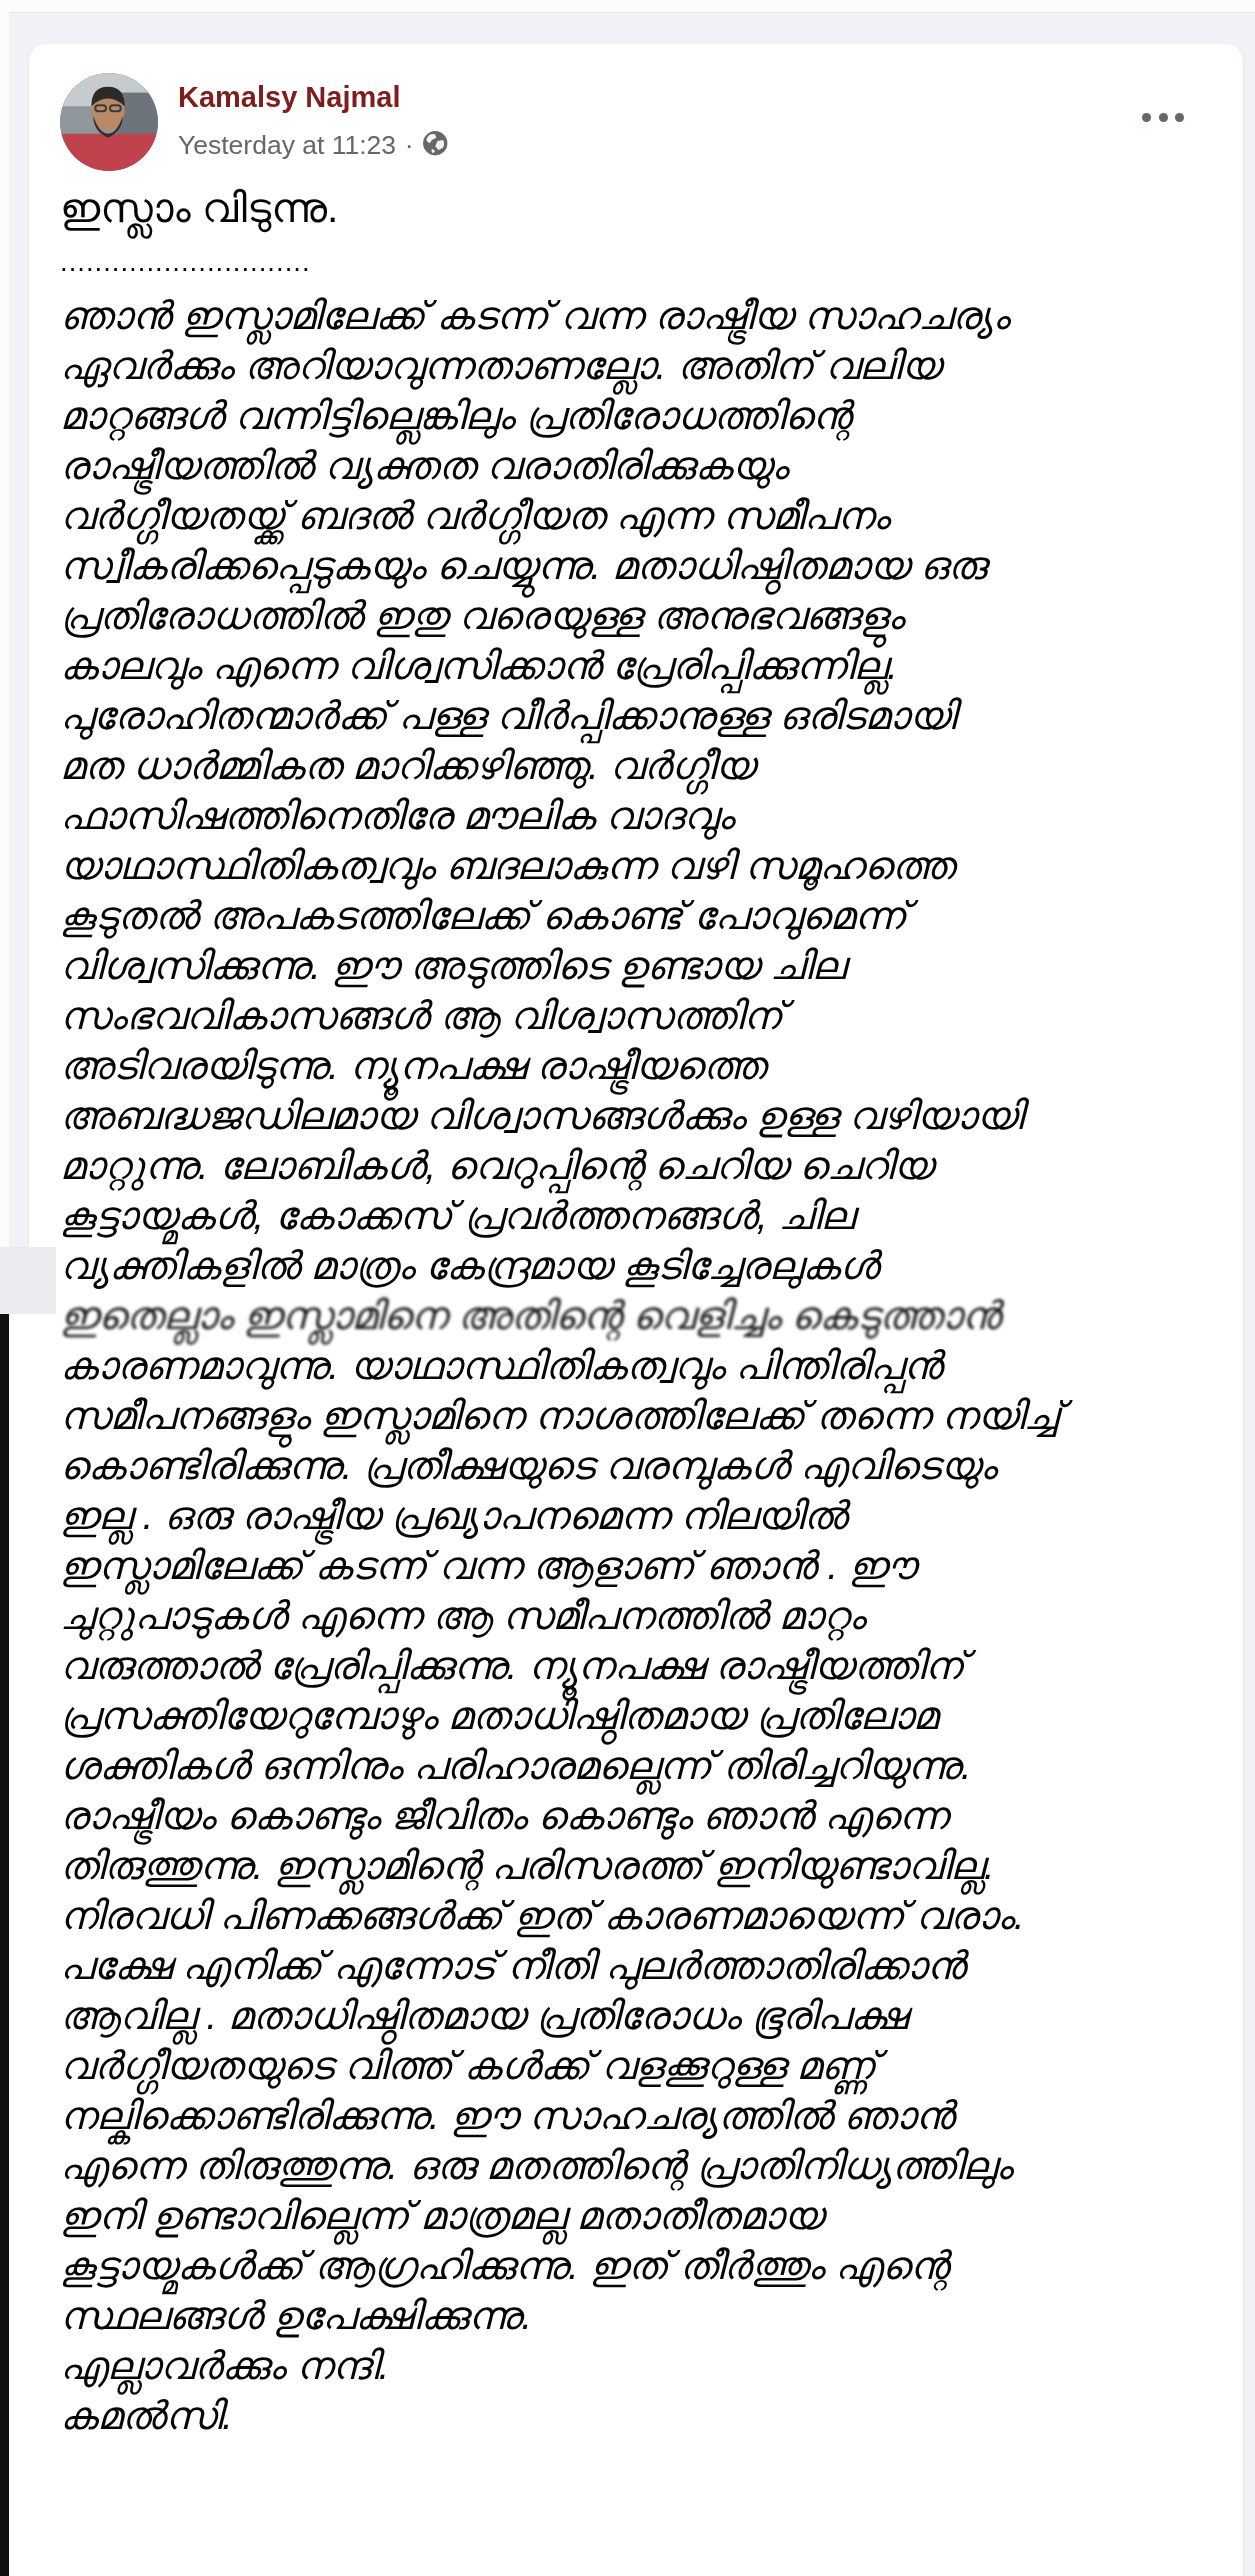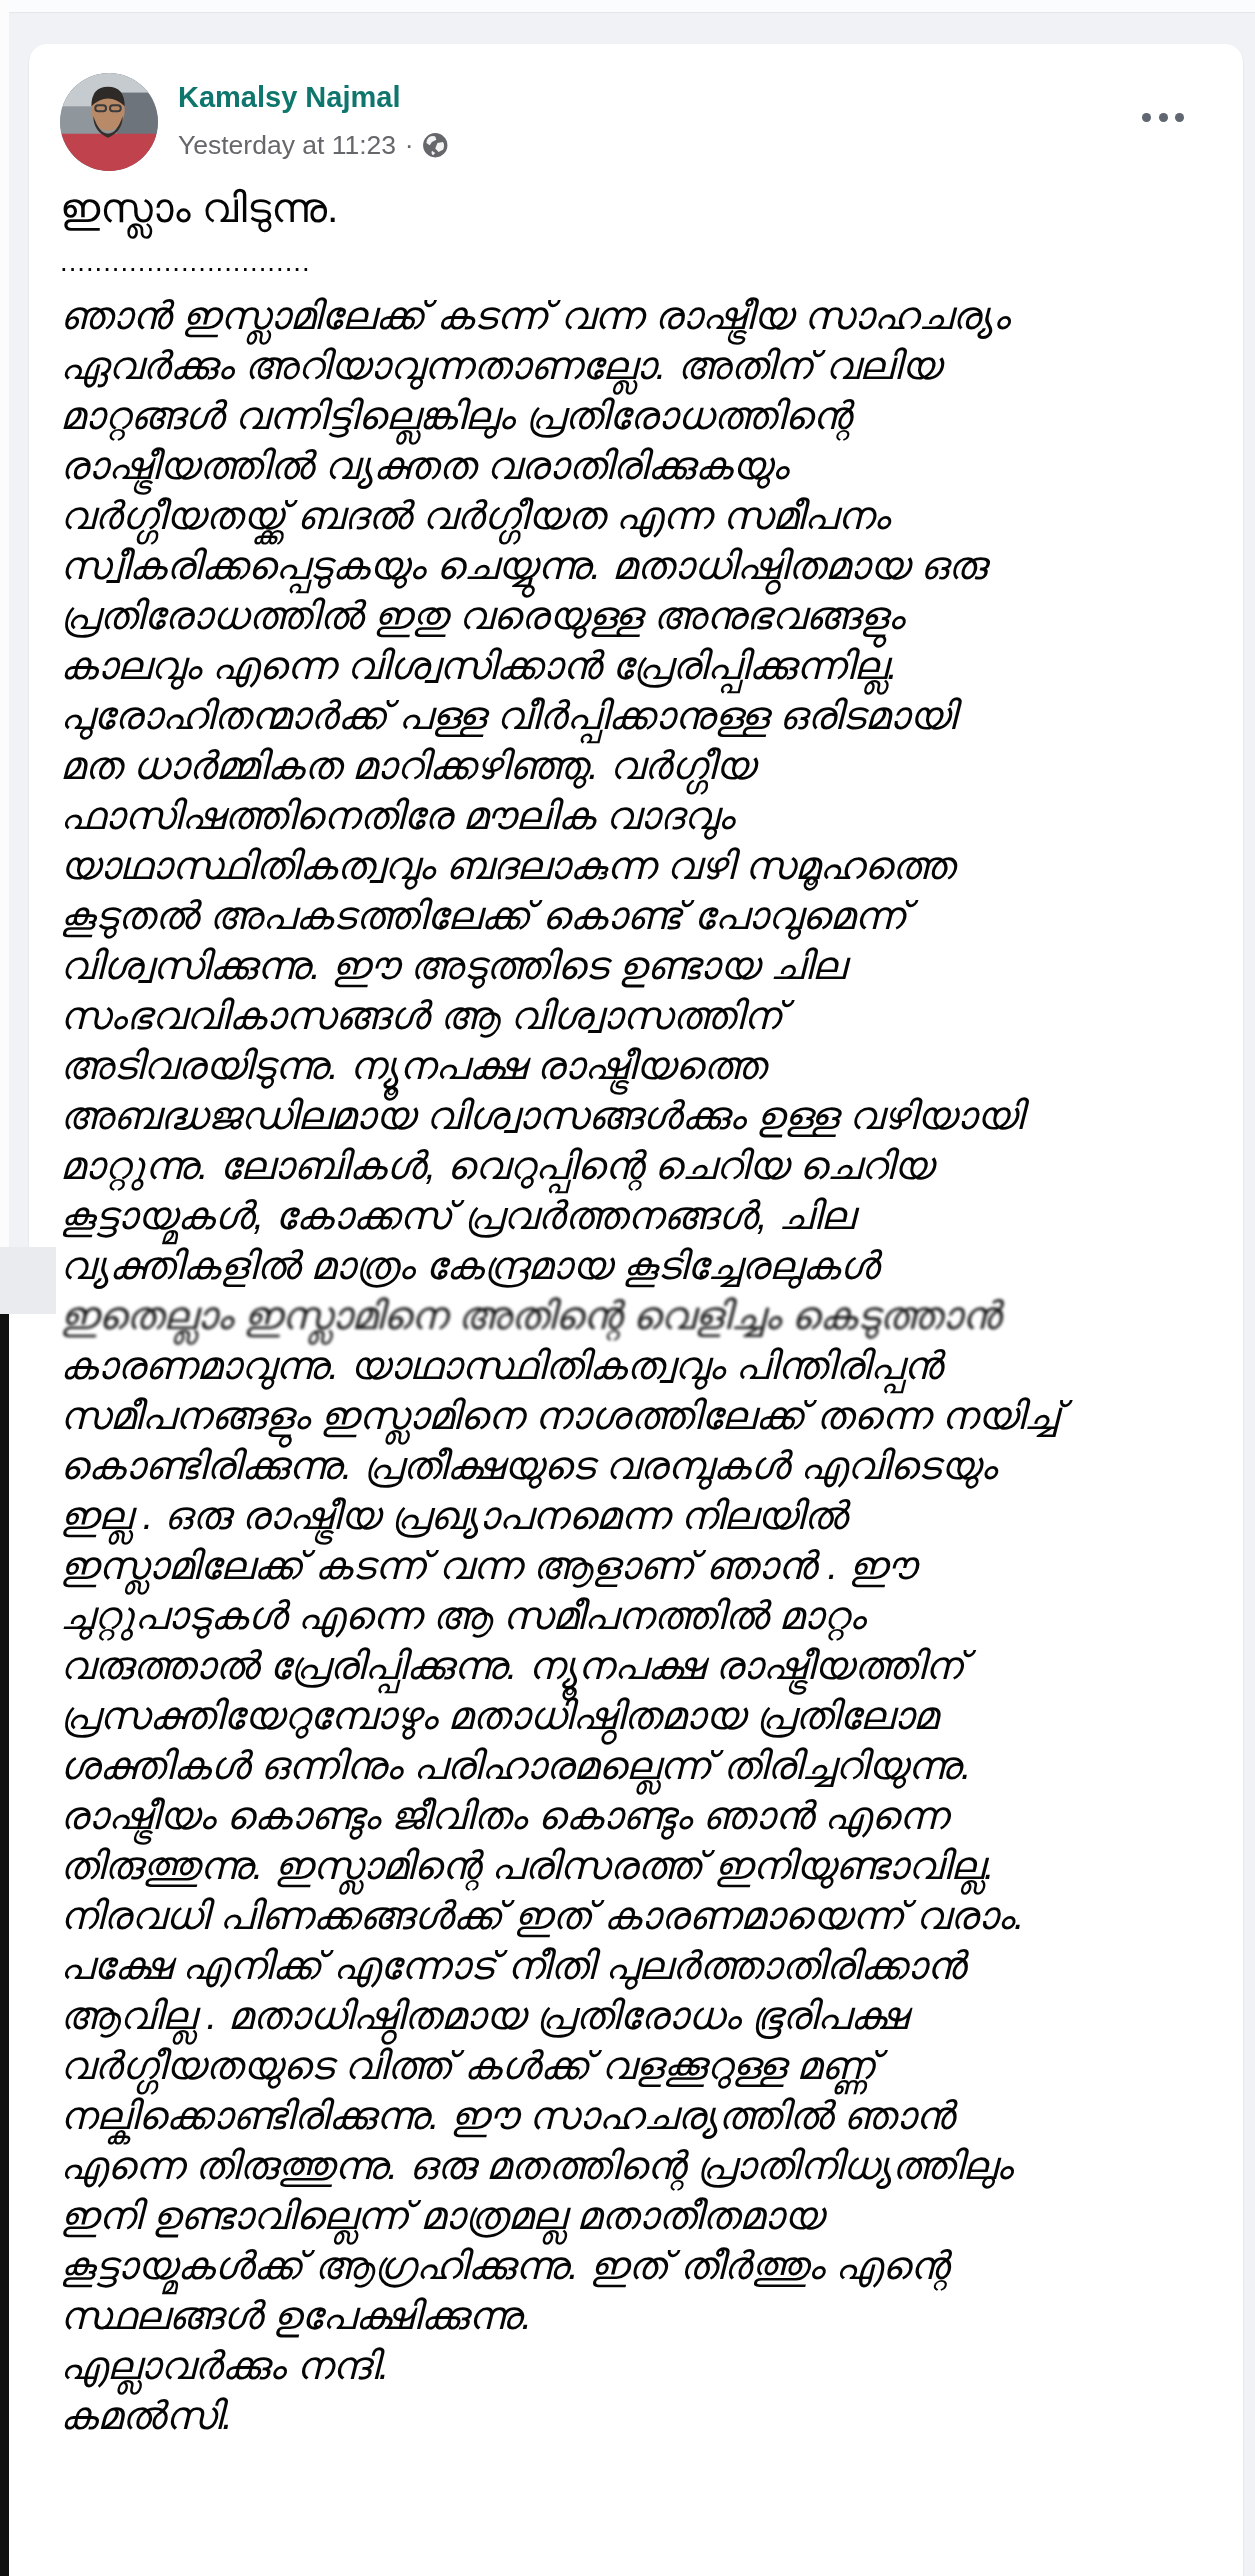--- a/index.html
+++ b/index.html
@@ -19,25 +19,25 @@
   .seam-notch{position:absolute;left:0;top:1247px;width:56px;height:67px;background:#e9ebef;}
   .black-bar{position:absolute;left:0;top:1314px;width:8.8px;height:1262px;background:#101010;}
   .lower-left-white{position:absolute;left:8.8px;top:1314px;width:20.6px;height:1262px;background:#ffffff;}
 
   .avatar{
     position:absolute;left:31px;top:29px;width:98px;height:98px;
     border-radius:50%;overflow:hidden;cursor:pointer;background:#8f969c;
   }
   .author{
     position:absolute;left:149px;top:37px;
-    font-size:29px;font-weight:bold;color:#0f766e;cursor:pointer;white-space:nowrap;
+    font-size:29px;font-weight:bold;color:#7f1d1d;cursor:pointer;white-space:nowrap;
   }
   .meta{
     position:absolute;left:149px;top:86px;
-    font-size:26.5px;color:#65676b;display:flex;align-items:center;gap:8.8px;cursor:pointer;
+    font-size:26.5px;color:#65676b;display:flex;align-items:flex-start;gap:8.8px;cursor:pointer;
   }
   .meta .globe{width:26.5px;height:26.5px;display:block;}
   .menu-dots{
     position:absolute;right:47px;top:57px;
     display:flex;gap:7.8px;padding:11.8px;cursor:pointer;border-radius:50%;
   }
   .menu-dots span{width:8.8px;height:8.8px;border-radius:50%;background:#606770;}
 
   .post-title{
     position:absolute;left:31px;top:139px;

